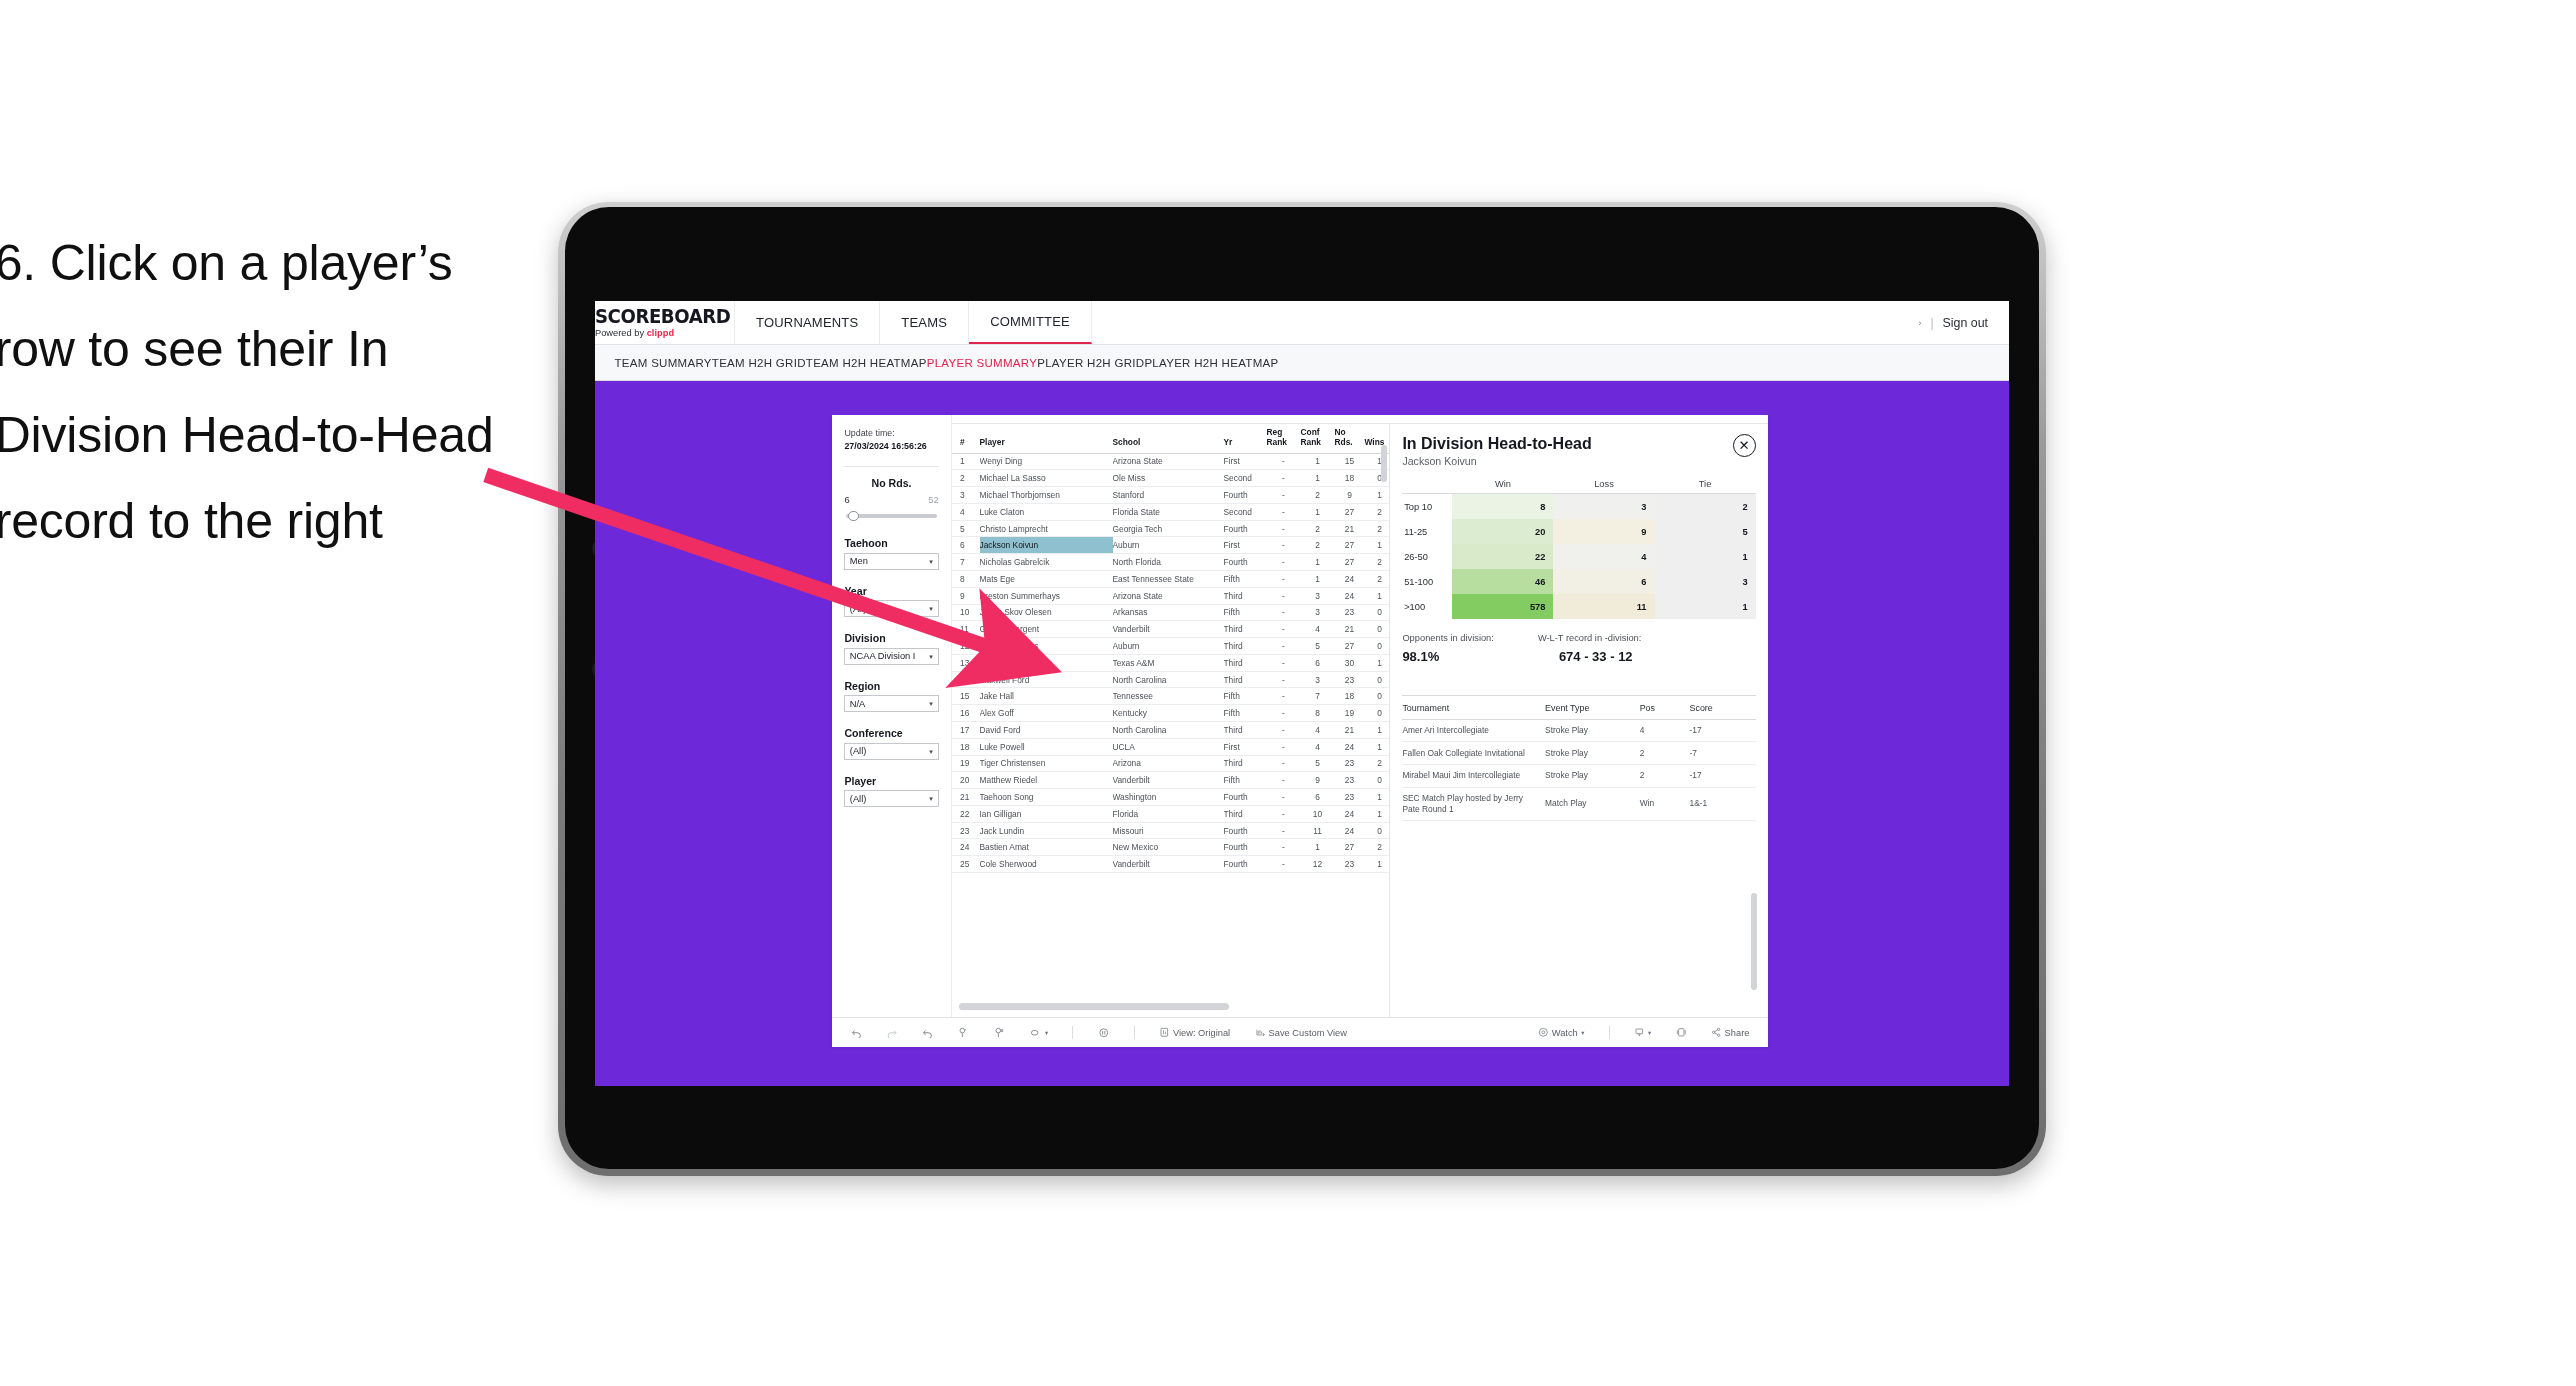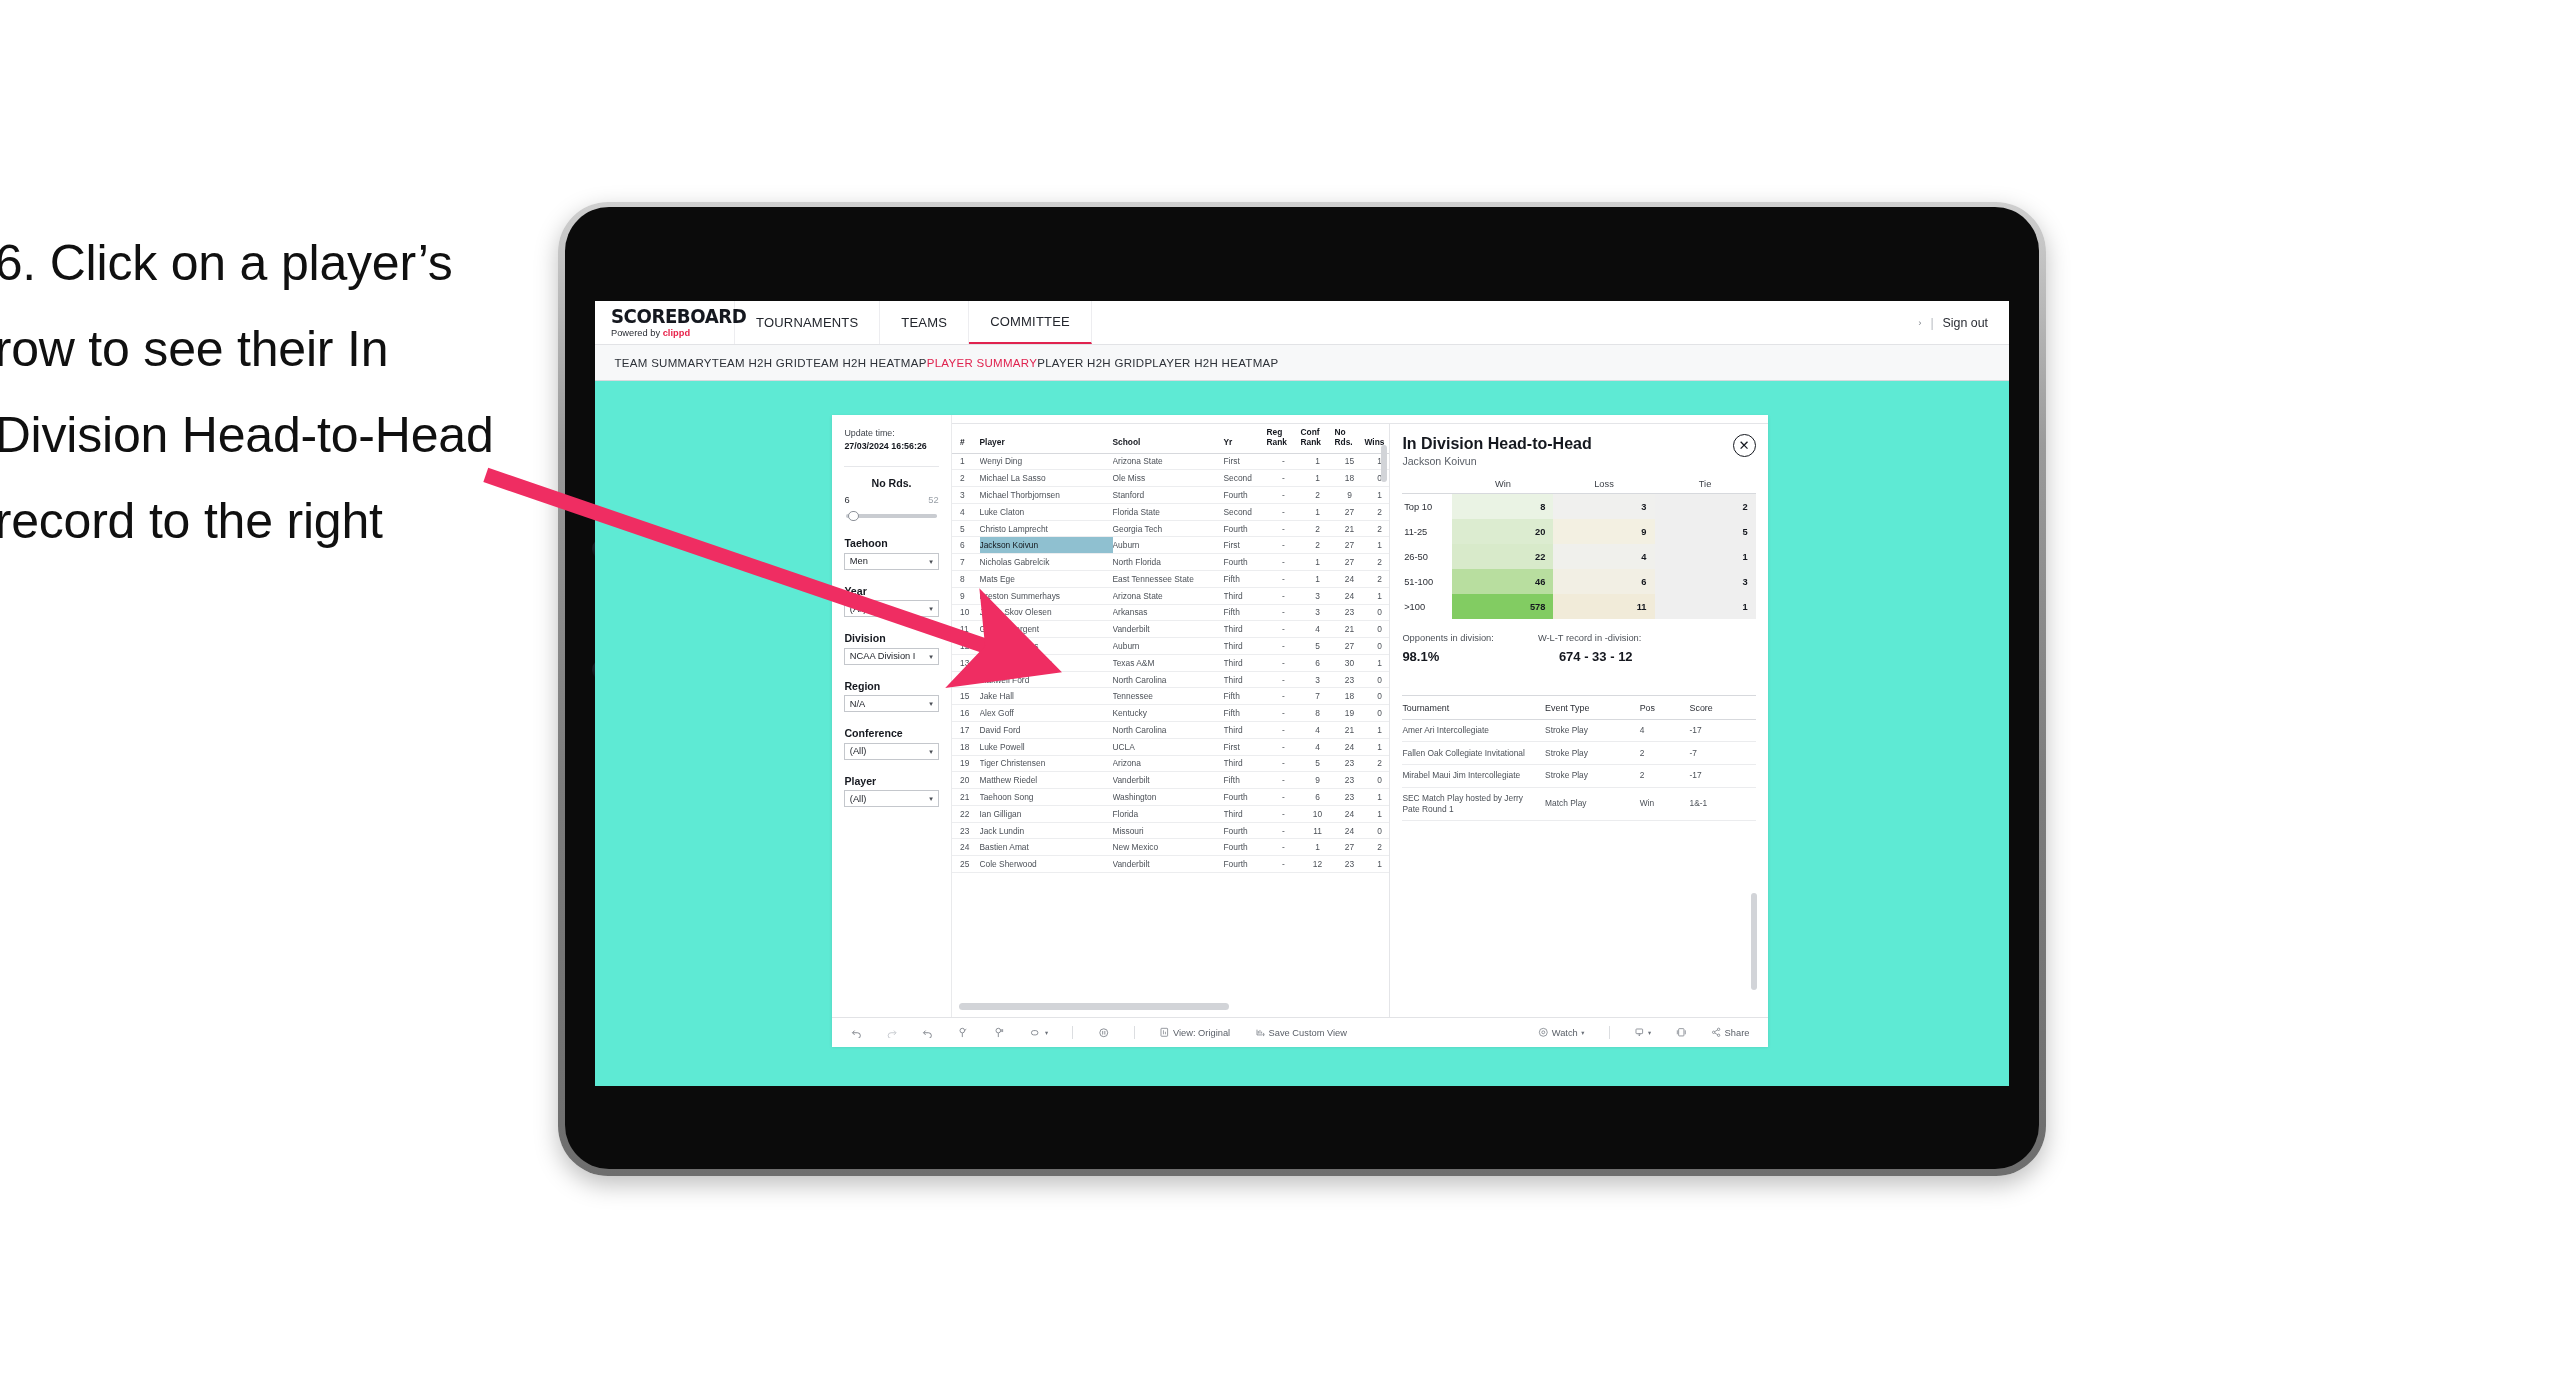--- a/index.html
+++ b/index.html
@@ -48,21 +48,21 @@
     background:radial-gradient(circle at 40% 35%, #4f7fd0, #10213f 75%);
   }
 
   
   .appbar{
     height:43px;background:#ffffff;display:flex;align-items:stretch;
     border-bottom:0.9px solid #e2e3e6;position:relative;
   }
   .brand{
     width:140px;display:flex;flex-direction:column;justify-content:center;
-    padding-left:16px;border-right:0.9px solid #ededf0;box-sizing:border-box;
+    border-right:0.9px solid #ededf0;box-sizing:border-box;
   }
   .brand-title{
     font-family:"DejaVu Sans", sans-serif;
     font-weight:700;font-size:19.5px;letter-spacing:-0.5px;color:#15181f;
     line-height:1;transform:scaleX(0.93);transform-origin:left center;
   }
   .brand-sub{font-size:9.3px;color:#2a2d34;margin-top:2.7px;line-height:1;}
   .brand-sub .clippd{color:#e8234b;font-weight:700;}
   .topnav{display:flex;align-items:stretch;}
   .topnav a{
@@ -80,21 +80,21 @@
   
   .subnav{
     height:35px;background:#f7f8f9;display:flex;align-items:center;
     border-bottom:0.9px solid #d8dade;padding-left:19.5px;
   }
   .subnav a{font-size:11.5px;color:#2c3037;text-decoration:none;letter-spacing:0.3px;}
   .subnav a.active{color:#e0234f;}
 
   
   .canvas{
-    position:relative;height:706px;background:#5eead4;
+    position:relative;height:706px;background:#6d28d9;
     padding-top:36px;box-sizing:border-box;
   }
   .viz{
     position:absolute;left:237px;top:34px;width:936px;height:632px;
     background:#ffffff;box-shadow:0 0.9px 3.5px rgba(0,0,0,.10);
     display:flex;flex-direction:column;
   }
   .viz-main{flex:1;display:flex;min-height:0;}
 
   

